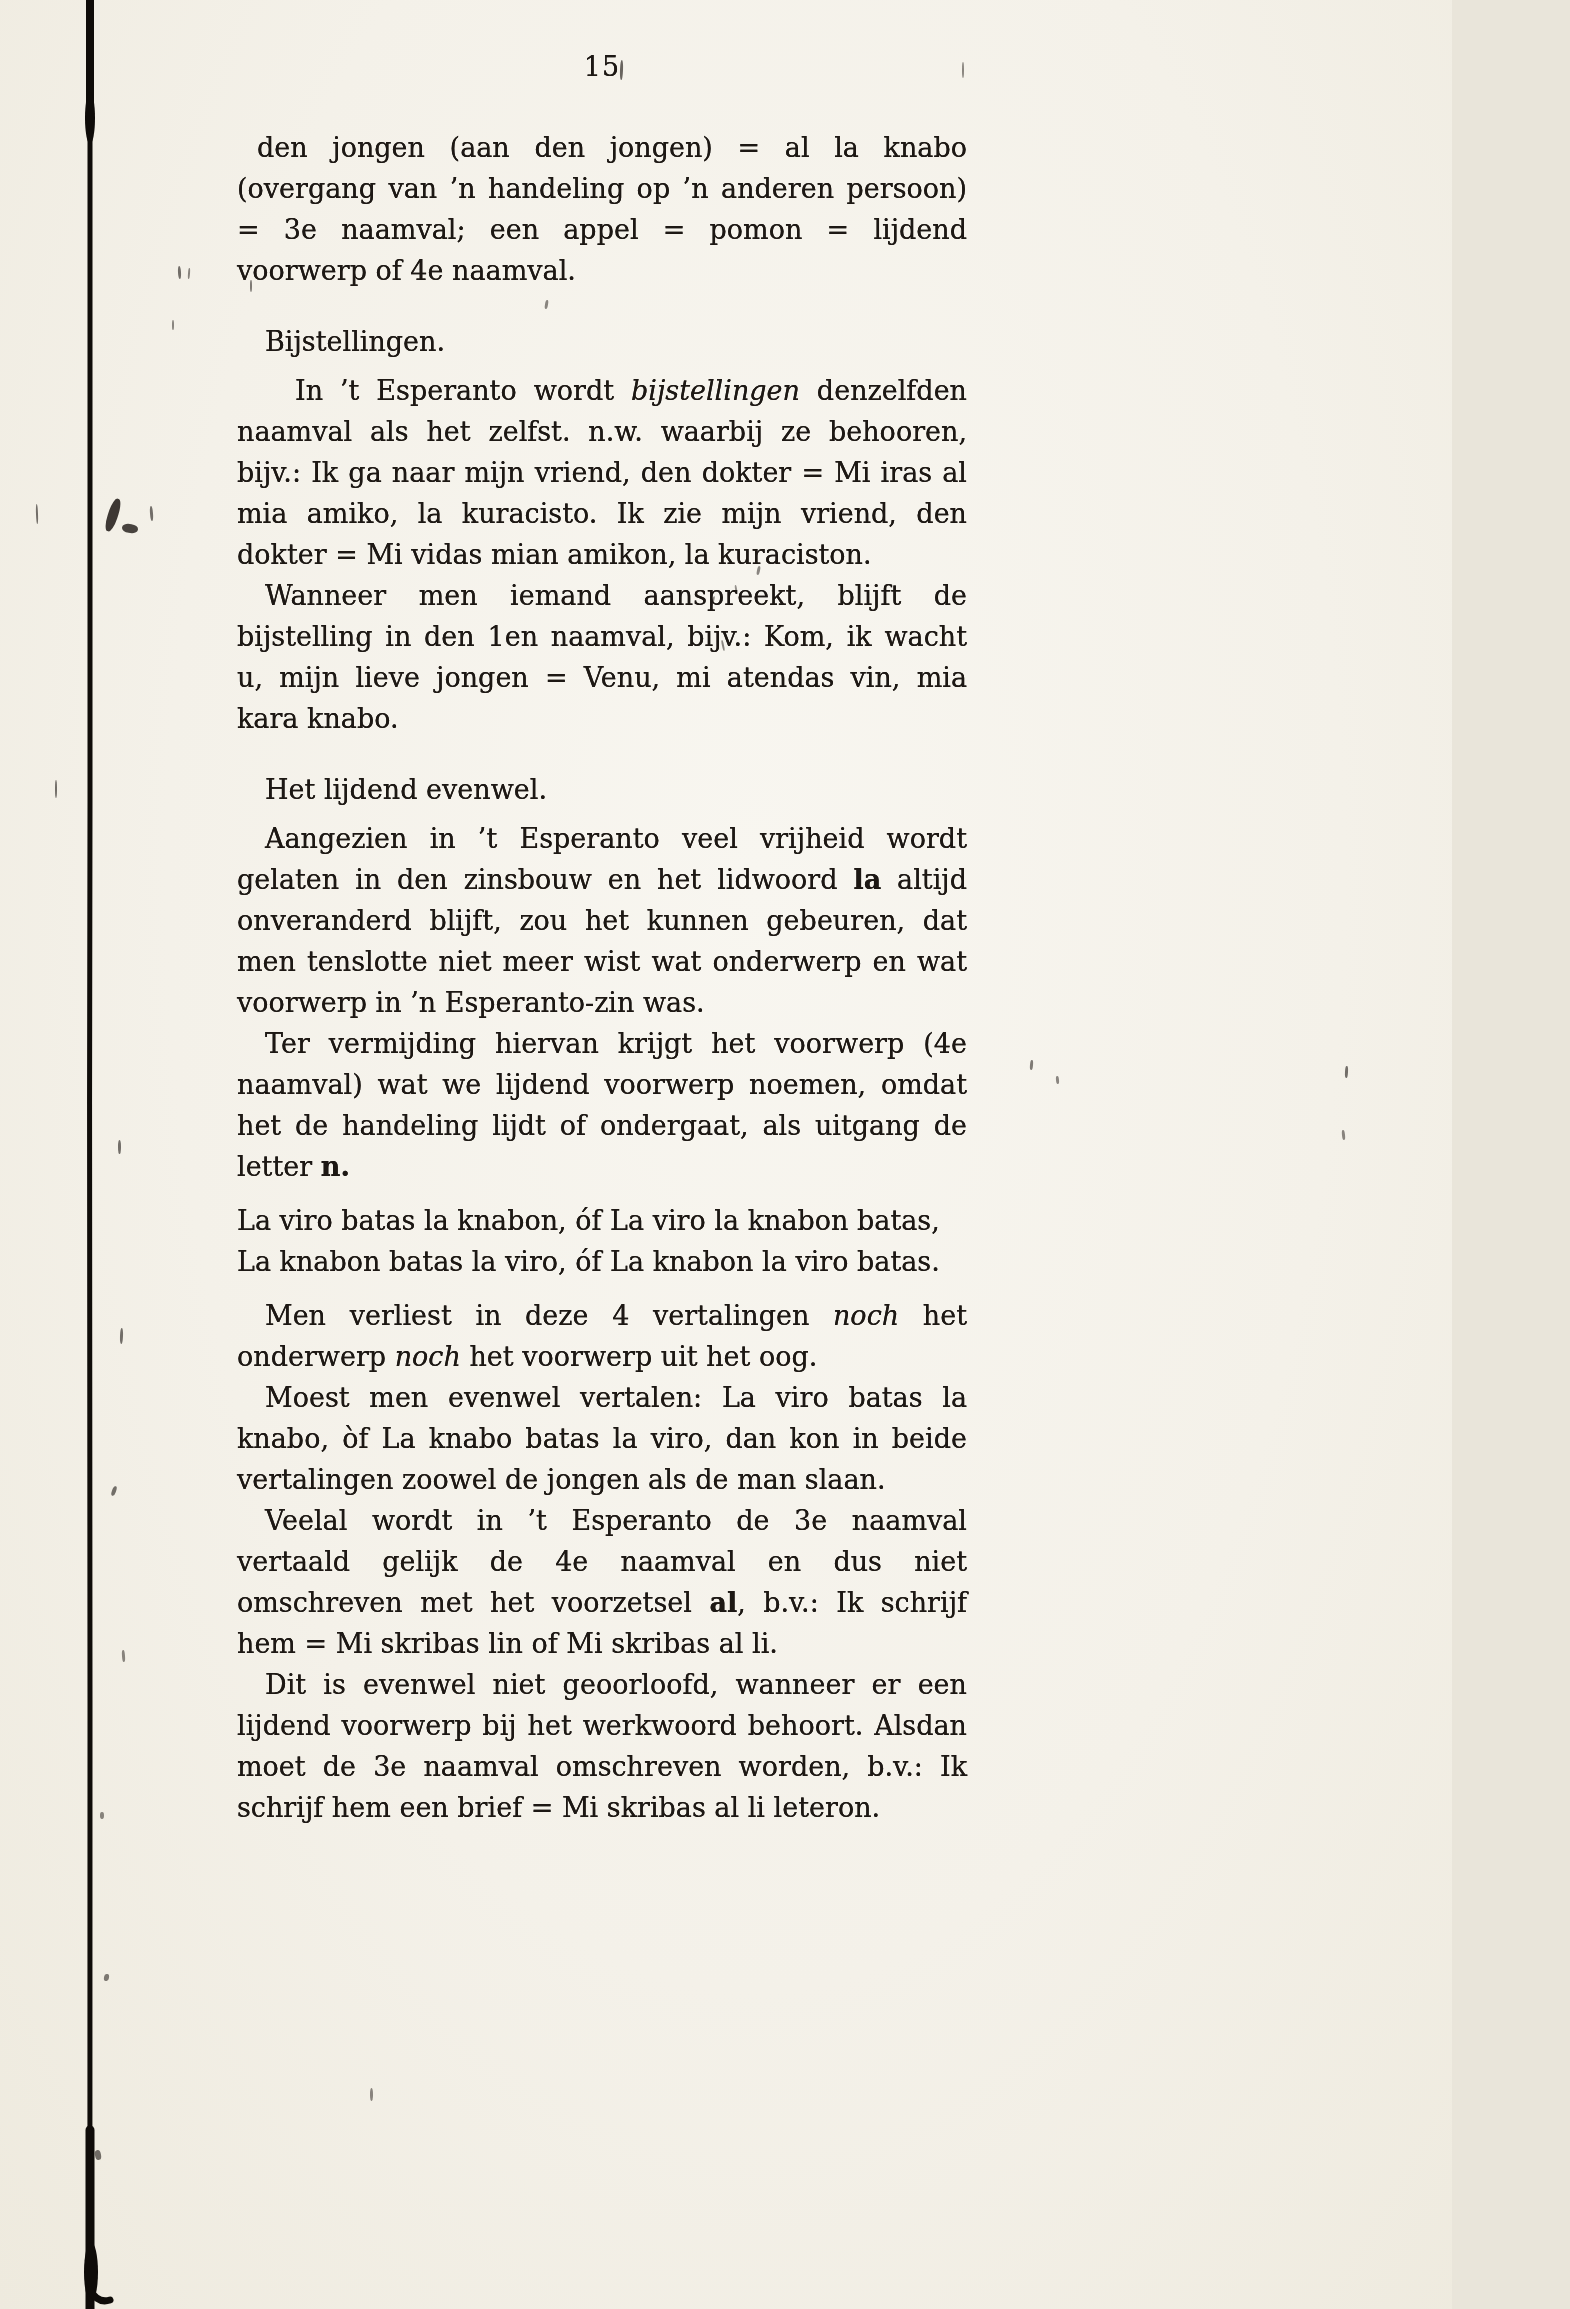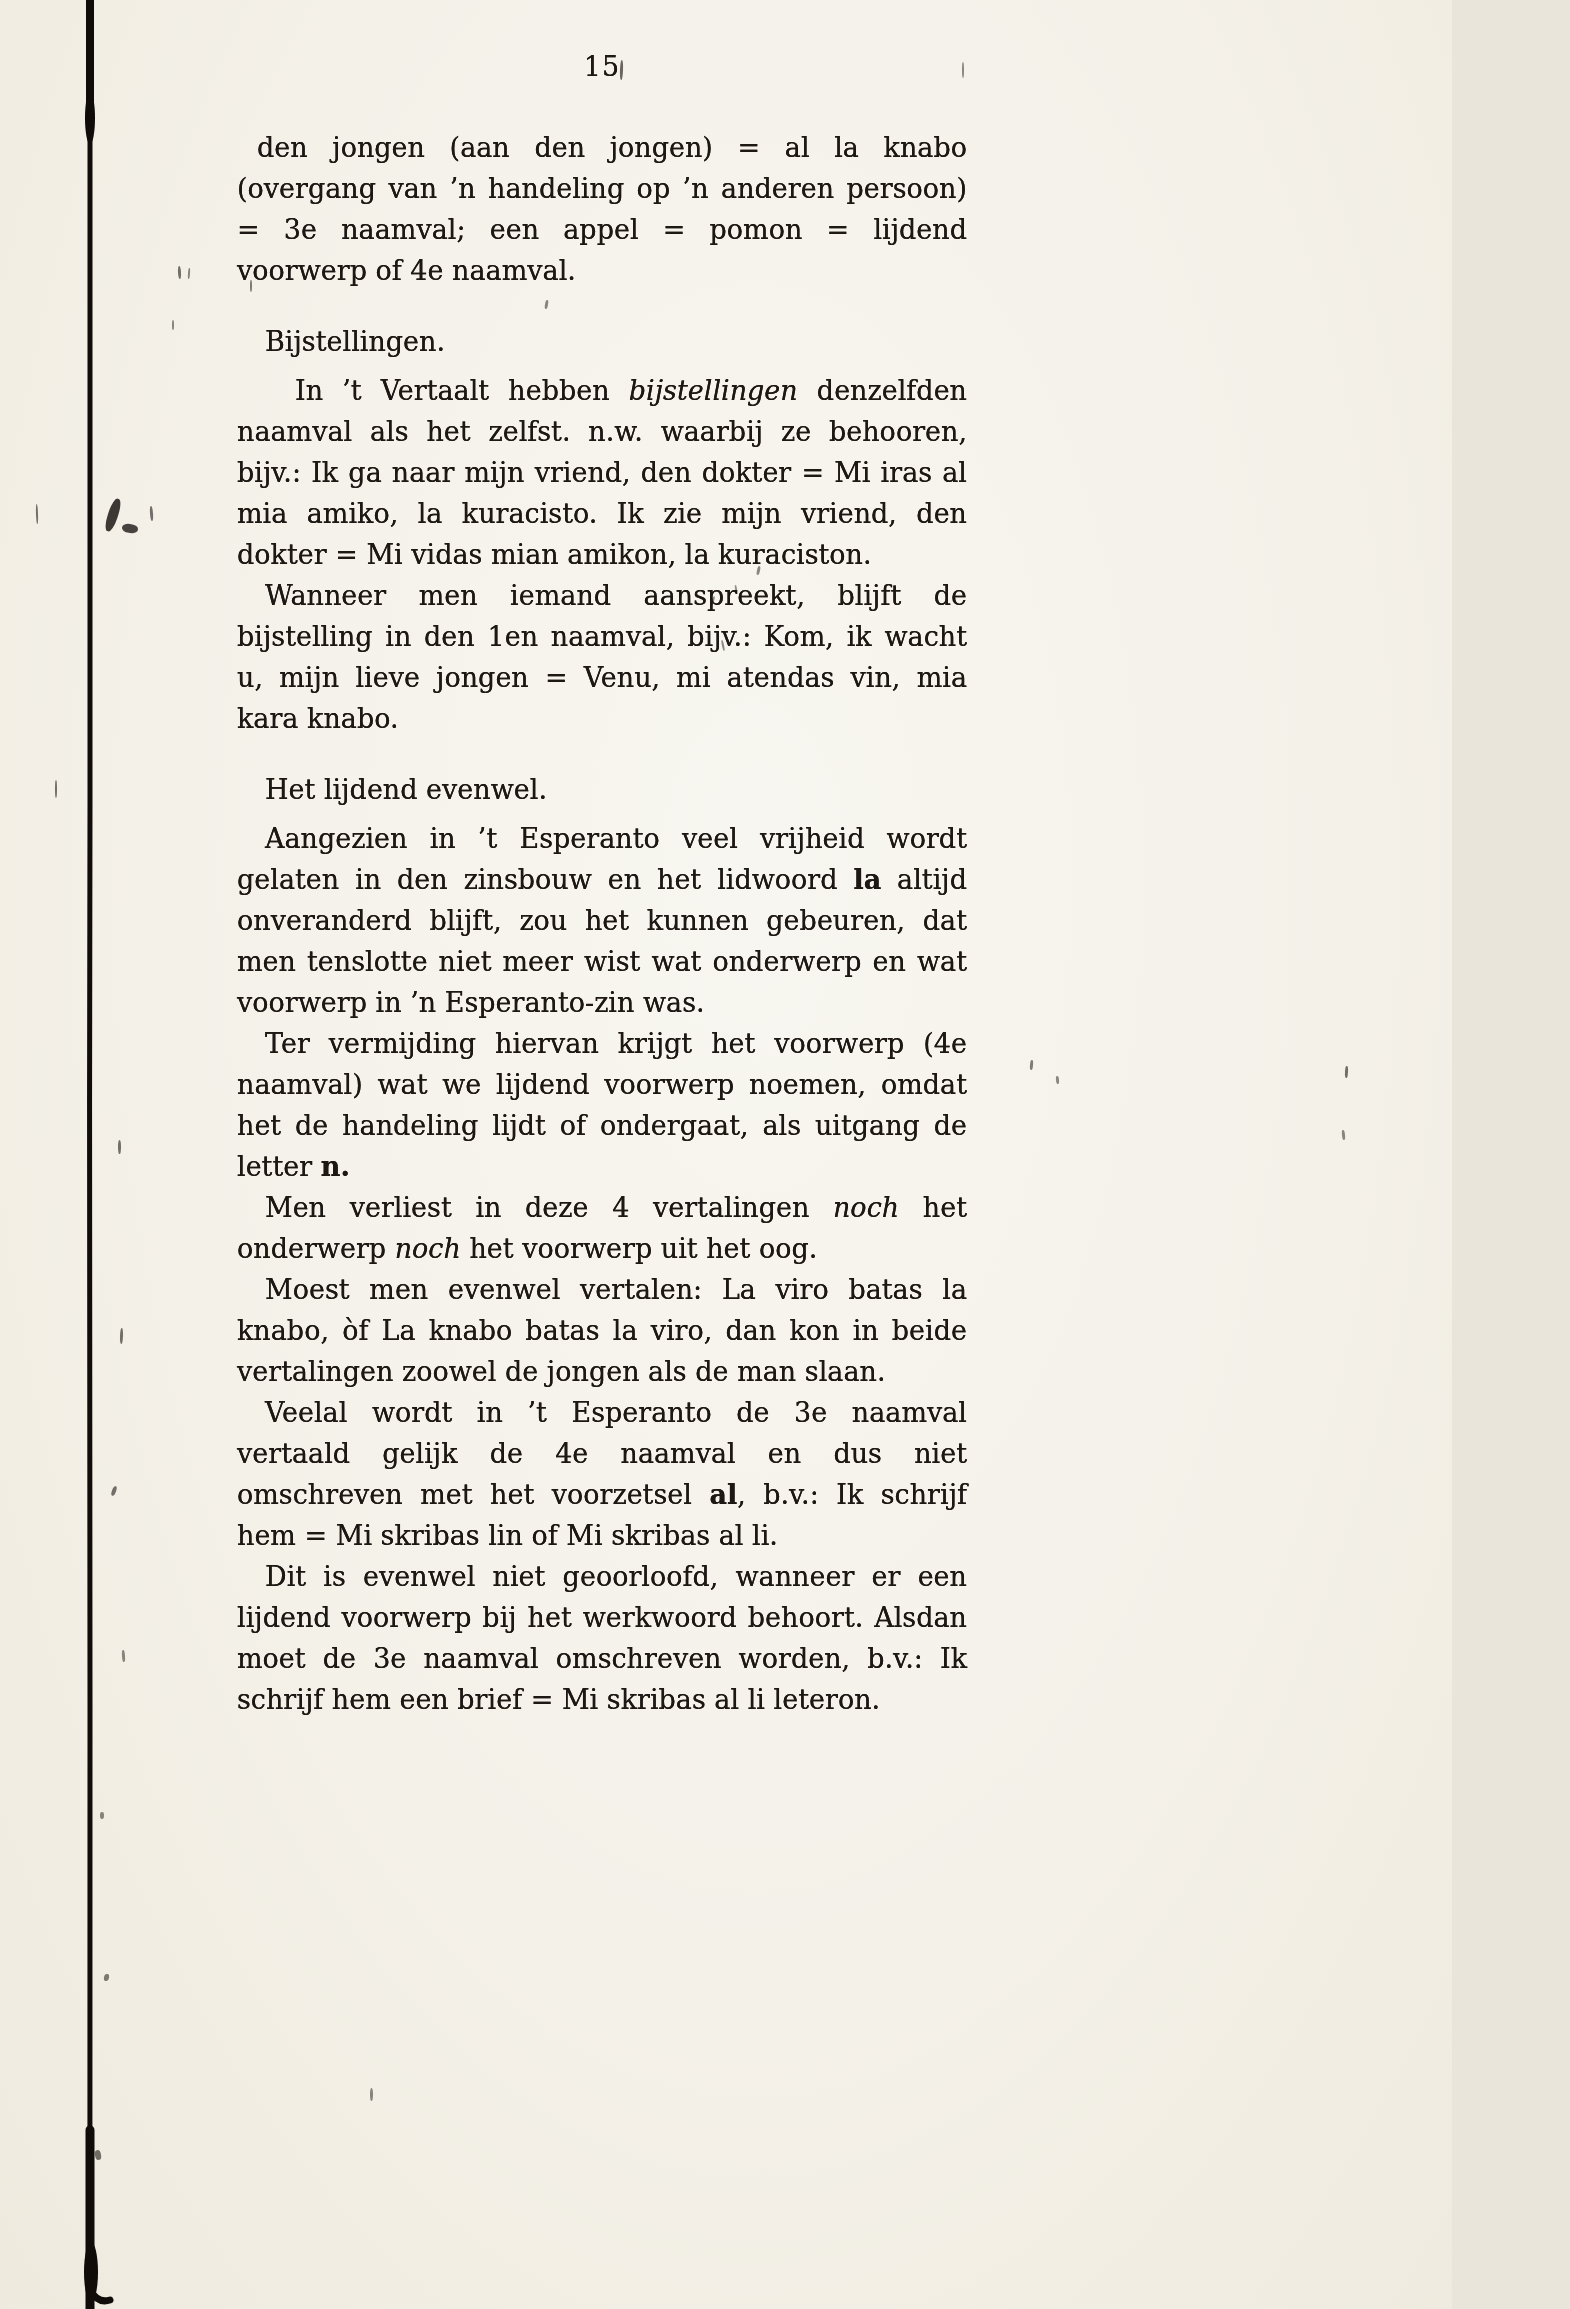--- a/index.html
+++ b/index.html
@@ -83,25 +83,29 @@
     <path d="M24 2130 L24 2309" stroke-width="9" stroke-linecap="round" stroke="#0f0c09" fill="none"></path>
     <ellipse cx="25" cy="2272" rx="7" ry="30" fill="#0f0c09"></ellipse>
     <path d="M24 2290 Q32 2304 44 2300" stroke-width="7" stroke-linecap="round" stroke="#0f0c09" fill="none"></path>
   </svg>
 
   <div class="text-column">
     <div class="page-number">15</div>
 
   <p class="paragraph continuation"><span>den jongen (aan den jongen) = al la knabo (overgang van ’n handeling op ’n anderen persoon) = 3e naamval; een appel = pomon = lijdend voorwerp of 4e naamval.</span></p>
       <h2 class="heading"><span>Bijstellingen.</span></h2>
-      <p class="paragraph indent-deep"><span>In ’t Vertaalt hebben </span><span class="italic">bijstellingen</span><span> denzelfden naamval als het zelfst. n.w. waarbij ze behooren, bijv.: Ik ga naar mijn vriend, den dokter = Mi iras al mia amiko, la kuracisto. Ik zie mijn vriend, den dokter = Mi vidas mian amikon, la kuraciston.</span></p>
+      <p class="paragraph indent-deep"><span>In ’t Esperanto wordt </span><span class="italic">bijstellingen</span><span> denzelfden naamval als het zelfst. n.w. waarbij ze behooren, bijv.: Ik ga naar mijn vriend, den dokter = Mi iras al mia amiko, la kuracisto. Ik zie mijn vriend, den dokter = Mi vidas mian amikon, la kuraciston.</span></p>
       <p class="paragraph"><span>Wanneer men iemand aanspreekt, blijft de bijstelling in den 1en naamval, bijv.: Kom, ik wacht u, mijn lieve jongen = Venu, mi atendas vin, mia kara knabo.</span></p>
       <h2 class="heading"><span>Het lijdend evenwel.</span></h2>
       <p class="paragraph"><span>Aangezien in ’t Esperanto veel vrijheid wordt gelaten in den zinsbouw en het lidwoord </span><span class="bold">la</span><span> altijd onveranderd blijft, zou het kunnen gebeuren, dat men tenslotte niet meer wist wat onderwerp en wat voorwerp in ’n Esperanto-zin was.</span></p>
       <p class="paragraph"><span>Ter vermijding hiervan krijgt het voorwerp (4e naamval) wat we lijdend voorwerp noemen, omdat het de handeling lijdt of ondergaat, als uitgang de letter </span><span class="bold">n.</span></p>
+      <div class="verse">
+        <div>La viro batas la knabon, óf La viro la knabon batas,</div>
+        <div>La knabon batas la viro, óf La knabon la viro batas.</div>
+      </div>
       <p class="paragraph"><span>Men verliest in deze 4 vertalingen </span><span class="italic">noch</span><span> het onderwerp </span><span class="italic">noch</span><span> het voorwerp uit het oog.</span></p>
       <p class="paragraph"><span>Moest men evenwel vertalen: La viro batas la knabo, òf La knabo batas la viro, dan kon in beide vertalingen zoowel de jongen als de man slaan.</span></p>
       <p class="paragraph"><span>Veelal wordt in ’t Esperanto de 3e naamval vertaald gelijk de 4e naamval en dus niet omschreven met het voorzetsel </span><span class="bold">al</span><span>, b.v.: Ik schrijf hem = Mi skribas lin of Mi skribas al li.</span></p>
       <p class="paragraph"><span>Dit is evenwel niet geoorloofd, wanneer er een lijdend voorwerp bij het werkwoord behoort. Alsdan moet de 3e naamval omschreven worden, b.v.: Ik schrijf hem een brief = Mi skribas al li leteron.</span></p>
     </div>
 
   <div class="speck-layer">
       <div class="speck" style="left: 620px; top: 60px; width: 3px; height: 20px; opacity: 0.65; transform: rotate(2deg);"></div>
       <div class="speck" style="left: 962px; top: 62px; width: 2px; height: 16px; opacity: 0.5; transform: rotate(0deg);"></div>
       <div class="speck" style="left: 178px; top: 266px; width: 3px; height: 13px; opacity: 0.6; transform: rotate(-3deg);"></div>

